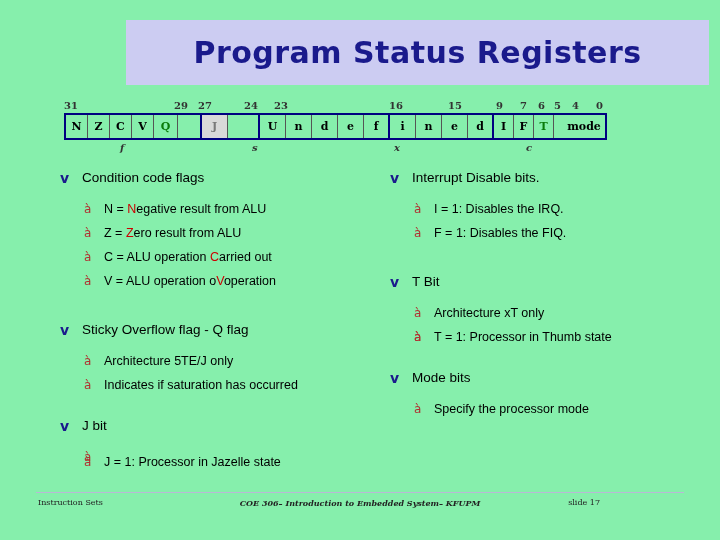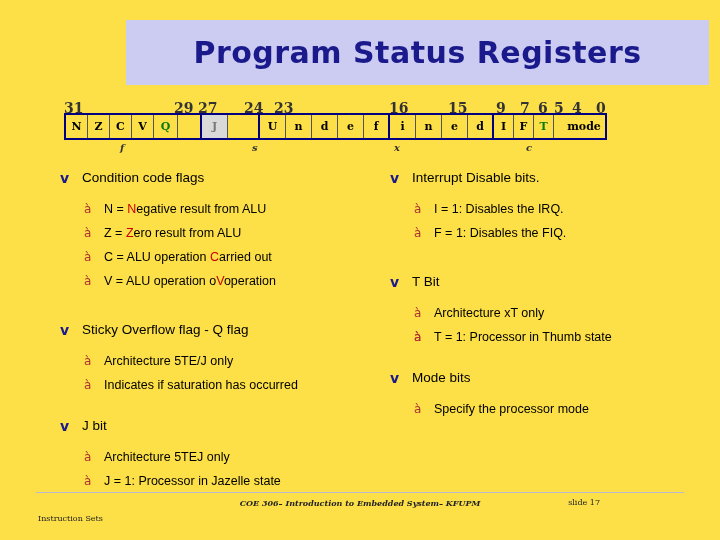--- a/index.html
+++ b/index.html
@@ -4,21 +4,21 @@
 <style>
   html, body {
     margin: 0;
     padding: 0;
     background: #ffffff;
   }
   .slide {
     position: relative;
     width: 720px;
     height: 540px;
-    background: #fde047;
+    background: #86efac;
     font-family: "Liberation Sans", sans-serif;
     overflow: hidden;
   }
   
   .title-banner {
     position: absolute;
     left: 126px;
     top: 20px;
     width: 583px;
     height: 65px;
@@ -44,21 +44,21 @@
     position: absolute;
     left: 64px;
     top: 100px;
     width: 546px;
     height: 60px;
   }
   .reg-bitnums {
     position: relative;
     height: 12px;
     font-family: "DejaVu Serif", serif;
-    font-size: 14px;
+    font-size: 10px;
     font-weight: bold;
     color: #333333;
   }
   .reg-bitnums span {
     position: absolute;
     top: 0;
   }
   .reg-box {
     position: absolute;
     left: 0;
@@ -154,21 +154,21 @@
     position: absolute;
     left: 36px;
     top: 0;
     width: 648px;
     height: 0;
     border-top: 1px solid #b9b9d6;
   }
   .footer-left {
     position: absolute;
     left: 38px;
-    top: 22px;
+    top: 6px;
     font-family: "DejaVu Serif", serif;
     font-size: 8px;
     color: #222222;
   }
   .footer-center {
     position: absolute;
     left: 0;
     top: 6px;
     width: 720px;
     text-align: center;
@@ -251,21 +251,21 @@
       <div class="b2"><span class="mk">à</span><span>C = ALU operation </span><span class="hl">C</span><span>arried out</span></div>
       <div class="b2"><span class="mk">à</span><span>V = ALU operation o</span><span class="hl">V</span><span>operation</span></div>
       <div class="gap-l"></div>
       <div class="b1"><span class="mk">v</span><span>Sticky Overflow flag - Q flag</span></div>
       <div class="gap-s"></div>
       <div class="b2"><span class="mk">à</span><span>Architecture 5TE/J only</span></div>
       <div class="b2"><span class="mk">à</span><span>Indicates if saturation has occurred</span></div>
       <div class="gap-m"></div>
       <div class="b1"><span class="mk">v</span><span>J bit</span></div>
       <div class="gap-s"></div>
-      <div class="b2"><span class="mk">à</span><span>Architecture 5TEJ only</span></div>
+      <div class="b2"><span class="mk">à</span></div>
       <div class="b2"><span class="mk">à</span><span>J = 1: Processor in Jazelle state</span></div>
     </div>
 
   <div class="col-right">
       <div class="b1"><span class="mk">v</span><span>Interrupt Disable bits.</span></div>
       <div class="gap-s"></div>
       <div class="b2"><span class="mk">à</span><span>I  = 1: Disables the IRQ.</span></div>
       <div class="b2"><span class="mk">à</span><span>F = 1: Disables the FIQ.</span></div>
       <div class="gap-l"></div>
       <div class="b1"><span class="mk">v</span><span>T Bit</span></div>

